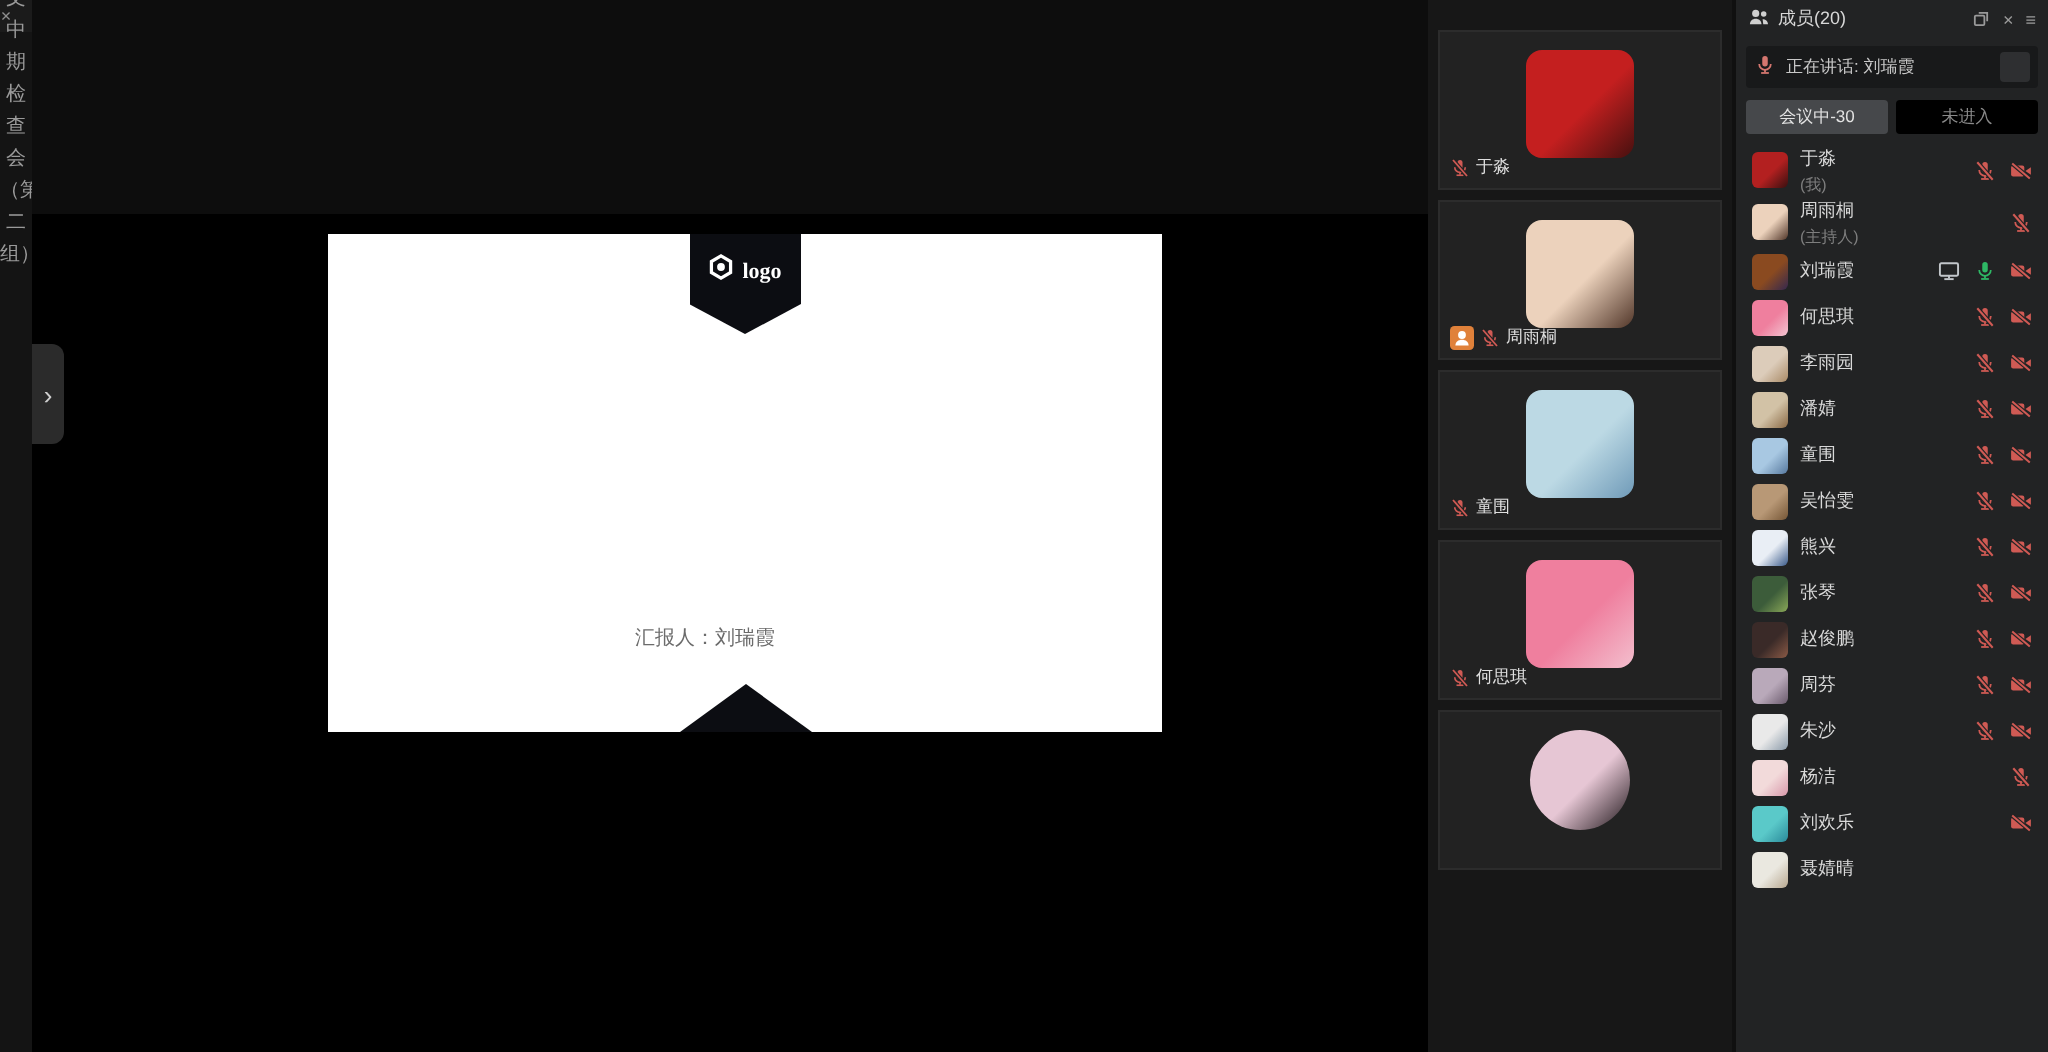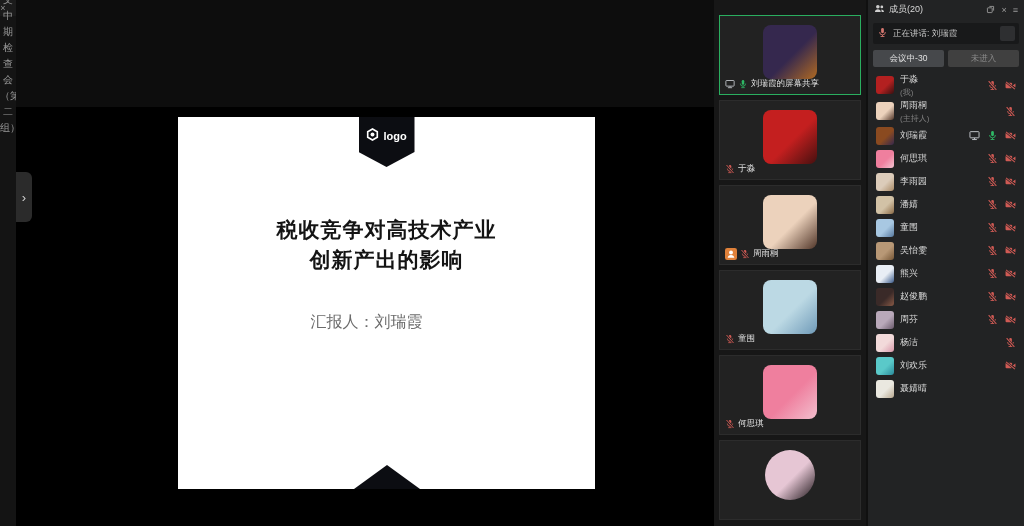--- a/index.html
+++ b/index.html
@@ -15,27 +15,27 @@
 
   
   .main { flex:1; display:flex; min-height:0; }
 
   
   .stage { flex:1; position:relative; background:#000; overflow:hidden; }
   .stage-strip { position:absolute; top:0; left:0; right:0; height:107px; background:#0d0d0d; }
   .expander { position:absolute; left:0; top:172px; width:16px; height:50px; background:#2b2b2b;
     border-radius:0 6px 6px 0; display:flex; align-items:center; justify-content:center;
     color:#cfcfcf; font-size:13px; cursor:pointer; z-index:3; }
-  .slide { position:absolute; left:162px; top:117px; width:417px; height:372px; background:#fff; z-index:2; }
+  .slide { position:absolute; left:148px; top:117px; width:417px; height:249px; background:#fff; z-index:2;font-family:Liberation Serif, serif; }
   .logo-banner { position:absolute; top:0; left:50%; transform:translateX(-50%); width:56px; height:50px;
     background:#0c0d12; clip-path:polygon(0 0,100% 0,100% 70%,50% 100%,0 70%);
     display:flex; align-items:center; justify-content:center; gap:4px; padding-bottom:12px; }
   .logo-text { color:#fff; font-weight:bold; font-size:11px; }
   .slide-title { margin-top:98px; text-align:center; font-size:21px; font-weight:bold; color:#141414; line-height:1.45; letter-spacing:1px; }
-  .slide-presenter { position:absolute; top:195px; left:0; right:40px; text-align:center; font-size:16px; color:#6b6b6b; }
+  .slide-presenter { position:absolute; top:195px; left:0; right:40px; text-align:center; font-size:10px; color:#6b6b6b; }
   .slide-tri { position:absolute; bottom:0; left:50%; transform:translateX(-50%); width:0; height:0;
     border-left:33px solid transparent; border-right:33px solid transparent; border-bottom:24px solid #0c0d12; }
 
   
   .thumbs { width:152px; flex:0 0 152px; background:#171717; padding:15px 5px 0 5px; display:flex; flex-direction:column; overflow:hidden; }
   .tile { position:relative; height:80px; flex:0 0 80px; margin-bottom:5px; background:#222; border:1px solid #2c2c2c; }
   .tile.active { border:1px solid #2aae5f; }
   .tile-avatar { position:absolute; top:9px; left:50%; transform:translateX(-50%); width:54px; height:54px; border-radius:8px; }
   .tile-avatar.round { border-radius:50%; width:50px; height:50px; }
   .tile-label { position:absolute; left:5px; bottom:4px; display:flex; align-items:center; gap:3px;
@@ -46,21 +46,21 @@
   .panel { width:158px; flex:0 0 158px; background:#222324; border-left:2px solid #101010; display:flex; flex-direction:column; overflow:hidden; }
   .panel-header { height:15px; flex:0 0 15px; display:flex; align-items:center; justify-content:space-between; padding:0 6px; margin-top:2px; }
   .ph-left { display:flex; align-items:center; gap:4px; font-size:9px; color:#d8d8d8; }
   .ph-icons { display:flex; align-items:center; gap:6px; color:#9a9a9a; font-size:9px; }
   .ph-icons .pi { display:flex; align-items:center; cursor:pointer; }
   .speaking-bar { margin:6px 5px 0 5px; height:21px; flex:0 0 21px; background:#18191a; border-radius:2px;
     display:flex; align-items:center; gap:5px; padding:0 4px; font-size:8.5px; color:#c8c8c8; }
   .speaking-btn { margin-left:auto; width:15px; height:15px; background:#2e2f31; border-radius:2px; }
   .tabs { display:flex; gap:4px; margin:6px 5px 0 5px; flex:0 0 17px; }
   .tab { flex:1; height:17px; border-radius:2px; font-size:8.5px; display:flex; align-items:center; justify-content:center;
-    background:#404040; color:#8a8a8a; cursor:pointer; }
+    background:#000000; color:#8a8a8a; cursor:pointer; }
   .tab.active { background:#46484b; color:#e2e2e2; }
   .member-list { flex:1; margin-top:5px; overflow:hidden; }
   .m-row { display:flex; align-items:center; height:23px; padding:0 8px; gap:6px; }
   .m-row.tall { height:26px; }
   .m-avatar { width:18px; height:18px; border-radius:3px; flex:0 0 18px; }
   .m-texts { display:flex; flex-direction:column; justify-content:center; min-width:0; }
   .m-name { font-size:9px; color:#d8d8d8; white-space:nowrap; }
   .m-sub { font-size:8px; color:#7e7e7e; margin-top:1px; }
   .m-icons { margin-left:auto; display:flex; align-items:center; gap:7px; }
   .m-icons svg { display:block; }
@@ -89,51 +89,26 @@
       <div class="slide">
         <div class="logo-banner">
           <span>
             <svg width="13" height="13" viewBox="0 0 16 16">
               <polygon points="8,1.2 13.9,4.6 13.9,11.4 8,14.8 2.1,11.4 2.1,4.6" fill="none" stroke="#fff" stroke-width="2"></polygon>
               <circle cx="8" cy="8" r="2.4" fill="#fff"></circle>
             </svg>
           </span>
           <span class="logo-text">logo</span>
         </div>
-        <div class="slide-title">
-          <div>税收竞争对高技术产业</div>
-          <div>创新产出的影响</div>
-        </div>
         <div class="slide-presenter">汇报人：刘瑞霞</div>
         <div class="slide-tri"></div>
       </div>
     </div>
 
     <div class="thumbs" id="thumbs">
-        <div class="tile active">
-          <div class="tile-avatar" style="background: linear-gradient(135deg, rgb(53, 40, 78) 55%, rgb(176, 106, 34));"></div>
-          <div class="tile-label">
-            <span style="display: flex;">
-              <svg width="10" height="10" viewBox="0 0 16 16">
-    <rect x="1.4" y="2.4" width="13.2" height="9" rx="1" fill="none" stroke="#c2c6ca" stroke-width="1.4"></rect>
-    <line x1="8" y1="11.6" x2="8" y2="13.4" stroke="#c2c6ca" stroke-width="1.4"></line>
-    <line x1="4.6" y1="13.9" x2="11.4" y2="13.9" stroke="#c2c6ca" stroke-width="1.4"></line>
-              </svg>
-            </span>
-            <span style="display: flex;">
-              <svg width="10" height="10" viewBox="0 0 16 16">
-    <rect x="6" y="1.5" width="4" height="7.5" rx="2" fill="#2eb865"></rect>
-    <path d="M3.8 7.3a4.2 4.2 0 0 0 8.4 0" fill="none" stroke="#2eb865" stroke-width="1.3"></path>
-    <line x1="8" y1="11.6" x2="8" y2="13.4" stroke="#2eb865" stroke-width="1.3"></line>
-    <line x1="5.2" y1="13.8" x2="10.8" y2="13.8" stroke="#2eb865" stroke-width="1.3"></line>
-    </svg>
-            </span>
-            <span>刘瑞霞的屏幕共享</span>
-          </div>
-        </div>
         <div class="tile">
           <div class="tile-avatar" style="background: linear-gradient(135deg, rgb(196, 31, 31) 55%, rgb(70, 16, 15));"></div>
           <div class="tile-label">
             <span style="display: flex;">
               <svg width="10" height="10" viewBox="0 0 16 16">
     <rect x="6" y="1.5" width="4" height="7.5" rx="2" fill="#d05a54"></rect>
     <path d="M3.8 7.3a4.2 4.2 0 0 0 8.4 0" fill="none" stroke="#d05a54" stroke-width="1.3"></path>
     <line x1="8" y1="11.6" x2="8" y2="13.4" stroke="#d05a54" stroke-width="1.3"></line>
     <line x1="5.2" y1="13.8" x2="10.8" y2="13.8" stroke="#d05a54" stroke-width="1.3"></line>
     <line x1="2.4" y1="1.6" x2="13.6" y2="14.4" stroke="#222" stroke-width="3.2"></line>
@@ -472,20 +447,46 @@
                 <svg width="11" height="11" viewBox="0 0 16 16">
     <rect x="0.8" y="4" width="9.6" height="8" rx="1.5" fill="#d05a54"></rect>
     <path d="M11.2 8 15.2 5.2v5.6z" fill="#d05a54"></path>
     <line x1="1.6" y1="2.6" x2="14.4" y2="13.4" stroke="#222324" stroke-width="3.2"></line>
     <line x1="1.6" y1="2.6" x2="14.4" y2="13.4" stroke="#d05a54" stroke-width="1.5"></line>
                 </svg>
               </span>
             </div>
           </div>
           <div class="m-row">
+            <div class="m-avatar" style="background: linear-gradient(135deg, rgb(60, 92, 58) 55%, rgb(138, 168, 88));"></div>
+            <div class="m-texts">
+              <div class="m-name">张琴</div>
+            </div>
+            <div class="m-icons">
+              <span style="display: flex;">
+                <svg width="11" height="11" viewBox="0 0 16 16">
+    <rect x="6" y="1.5" width="4" height="7.5" rx="2" fill="#d05a54"></rect>
+    <path d="M3.8 7.3a4.2 4.2 0 0 0 8.4 0" fill="none" stroke="#d05a54" stroke-width="1.3"></path>
+    <line x1="8" y1="11.6" x2="8" y2="13.4" stroke="#d05a54" stroke-width="1.3"></line>
+    <line x1="5.2" y1="13.8" x2="10.8" y2="13.8" stroke="#d05a54" stroke-width="1.3"></line>
+    <line x1="2.4" y1="1.6" x2="13.6" y2="14.4" stroke="#222324" stroke-width="3.2"></line>
+    <line x1="2.4" y1="1.6" x2="13.6" y2="14.4" stroke="#d05a54" stroke-width="1.5"></line>
+                </svg>
+              </span>
+              <span style="display: flex;">
+                <svg width="11" height="11" viewBox="0 0 16 16">
+    <rect x="0.8" y="4" width="9.6" height="8" rx="1.5" fill="#d05a54"></rect>
+    <path d="M11.2 8 15.2 5.2v5.6z" fill="#d05a54"></path>
+    <line x1="1.6" y1="2.6" x2="14.4" y2="13.4" stroke="#222324" stroke-width="3.2"></line>
+    <line x1="1.6" y1="2.6" x2="14.4" y2="13.4" stroke="#d05a54" stroke-width="1.5"></line>
+                </svg>
+              </span>
+            </div>
+          </div>
+          <div class="m-row">
             <div class="m-avatar" style="background: linear-gradient(135deg, rgb(58, 42, 40) 55%, rgb(138, 90, 70));"></div>
             <div class="m-texts">
               <div class="m-name">赵俊鹏</div>
             </div>
             <div class="m-icons">
               <span style="display: flex;">
                 <svg width="11" height="11" viewBox="0 0 16 16">
     <rect x="6" y="1.5" width="4" height="7.5" rx="2" fill="#d05a54"></rect>
     <path d="M3.8 7.3a4.2 4.2 0 0 0 8.4 0" fill="none" stroke="#d05a54" stroke-width="1.3"></path>
     <line x1="8" y1="11.6" x2="8" y2="13.4" stroke="#d05a54" stroke-width="1.3"></line>
@@ -501,20 +502,46 @@
     <line x1="1.6" y1="2.6" x2="14.4" y2="13.4" stroke="#222324" stroke-width="3.2"></line>
     <line x1="1.6" y1="2.6" x2="14.4" y2="13.4" stroke="#d05a54" stroke-width="1.5"></line>
                 </svg>
               </span>
             </div>
           </div>
           <div class="m-row">
             <div class="m-avatar" style="background: linear-gradient(135deg, rgb(185, 169, 186) 55%, rgb(106, 90, 108));"></div>
             <div class="m-texts">
               <div class="m-name">周芬</div>
+            </div>
+            <div class="m-icons">
+              <span style="display: flex;">
+                <svg width="11" height="11" viewBox="0 0 16 16">
+    <rect x="6" y="1.5" width="4" height="7.5" rx="2" fill="#d05a54"></rect>
+    <path d="M3.8 7.3a4.2 4.2 0 0 0 8.4 0" fill="none" stroke="#d05a54" stroke-width="1.3"></path>
+    <line x1="8" y1="11.6" x2="8" y2="13.4" stroke="#d05a54" stroke-width="1.3"></line>
+    <line x1="5.2" y1="13.8" x2="10.8" y2="13.8" stroke="#d05a54" stroke-width="1.3"></line>
+    <line x1="2.4" y1="1.6" x2="13.6" y2="14.4" stroke="#222324" stroke-width="3.2"></line>
+    <line x1="2.4" y1="1.6" x2="13.6" y2="14.4" stroke="#d05a54" stroke-width="1.5"></line>
+                </svg>
+              </span>
+              <span style="display: flex;">
+                <svg width="11" height="11" viewBox="0 0 16 16">
+    <rect x="0.8" y="4" width="9.6" height="8" rx="1.5" fill="#d05a54"></rect>
+    <path d="M11.2 8 15.2 5.2v5.6z" fill="#d05a54"></path>
+    <line x1="1.6" y1="2.6" x2="14.4" y2="13.4" stroke="#222324" stroke-width="3.2"></line>
+    <line x1="1.6" y1="2.6" x2="14.4" y2="13.4" stroke="#d05a54" stroke-width="1.5"></line>
+                </svg>
+              </span>
+            </div>
+          </div>
+          <div class="m-row">
+            <div class="m-avatar" style="background: linear-gradient(135deg, rgb(233, 233, 233) 55%, rgb(138, 154, 169));"></div>
+            <div class="m-texts">
+              <div class="m-name">朱沙</div>
             </div>
             <div class="m-icons">
               <span style="display: flex;">
                 <svg width="11" height="11" viewBox="0 0 16 16">
     <rect x="6" y="1.5" width="4" height="7.5" rx="2" fill="#d05a54"></rect>
     <path d="M3.8 7.3a4.2 4.2 0 0 0 8.4 0" fill="none" stroke="#d05a54" stroke-width="1.3"></path>
     <line x1="8" y1="11.6" x2="8" y2="13.4" stroke="#d05a54" stroke-width="1.3"></line>
     <line x1="5.2" y1="13.8" x2="10.8" y2="13.8" stroke="#d05a54" stroke-width="1.3"></line>
     <line x1="2.4" y1="1.6" x2="13.6" y2="14.4" stroke="#222324" stroke-width="3.2"></line>
     <line x1="2.4" y1="1.6" x2="13.6" y2="14.4" stroke="#d05a54" stroke-width="1.5"></line>

